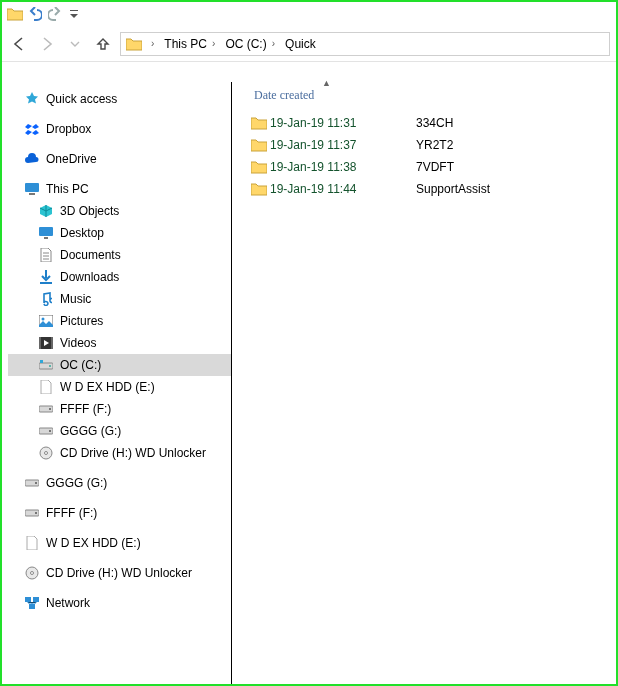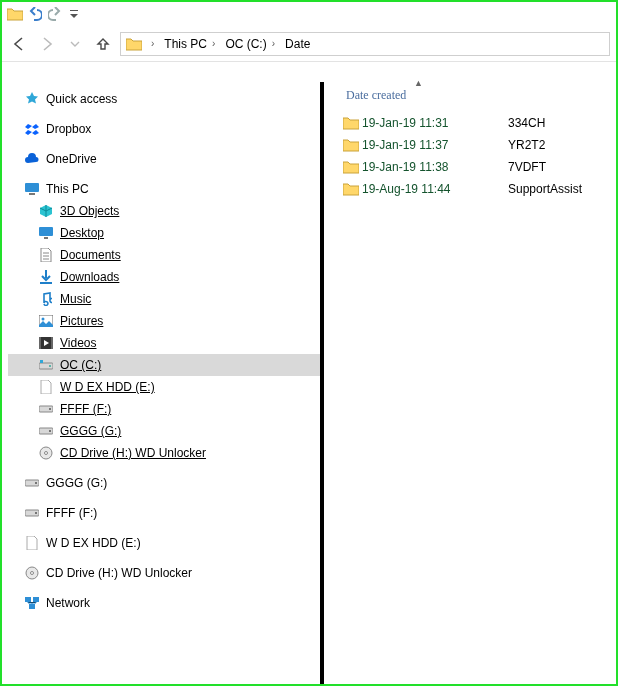--- a/index.html
+++ b/index.html
@@ -52,35 +52,35 @@
     padding: 2px 4px;
     white-space: nowrap;
   }
   .crumb .chev { font-size: 10px; color: #5b5b5b; margin-left: 2px; }
   .body {
     display: flex;
     height: calc(100% - 24px - 36px);
     padding-top: 20px;
   }
   .nav {
-    width: 322px;
-    border-right: 4px solid #000000;
+    width: 230px;
+    border-right: 1px solid #000000;
     padding: 6px 0 6px 6px;
     overflow: hidden;
   }
   .nav ul { list-style: none; margin: 0; padding: 0; }
   .nav li {
     display: flex; align-items: center;
     height: 22px;
     padding-left: 6px;
     gap: 6px;
     white-space: nowrap;
   }
   .nav li.ind1 { padding-left: 16px; }
-  .nav li.ind2 { padding-left: 30px; text-decoration: underline; }
+  .nav li.ind2 { padding-left: 30px; }
   .nav li.selected { background: #d9d9d9; }
   .nav li.spacer { height: 8px; pointer-events: none; }
   .nic { width: 16px; height: 16px; display: inline-flex; align-items: center; justify-content: center; flex: 0 0 16px; }
   .content {
     flex: 1;
     padding: 0;
   }
   .cols {
     display: flex;
     height: 26px;
@@ -172,21 +172,21 @@
     </span>
     <span class="crumb">
       <span>This PC</span>
       <span class="chev">›</span>
     </span>
     <span class="crumb">
       <span>OC  (C:)</span>
       <span class="chev">›</span>
     </span>
     <span class="crumb">
-      <span>Date</span>
+      <span>Quick</span>
     </span>
   </div>
 </div>
 
 <div class="body">
 
   <div class="nav">
     <ul>
       <li class="ind1">
         <span class="nic">
@@ -420,18 +420,18 @@
           </span>
           <span class="date">19-Jan-19 11:38</span>
           <span class="name">7VDFT</span>
         </div>
         <div class="row">
           <span class="ic">
             <svg width="16" height="14">
               <path d="M0 2h5l2 2h9v9H0z" fill="#ffd76a" stroke="#caa33a"></path>
             </svg>
           </span>
-          <span class="date">19-Aug-19 11:44</span>
+          <span class="date">19-Jan-19 11:44</span>
           <span class="name">SupportAssist</span>
         </div>
       </div>
   </div>
 </div>
 
 </body></html>

